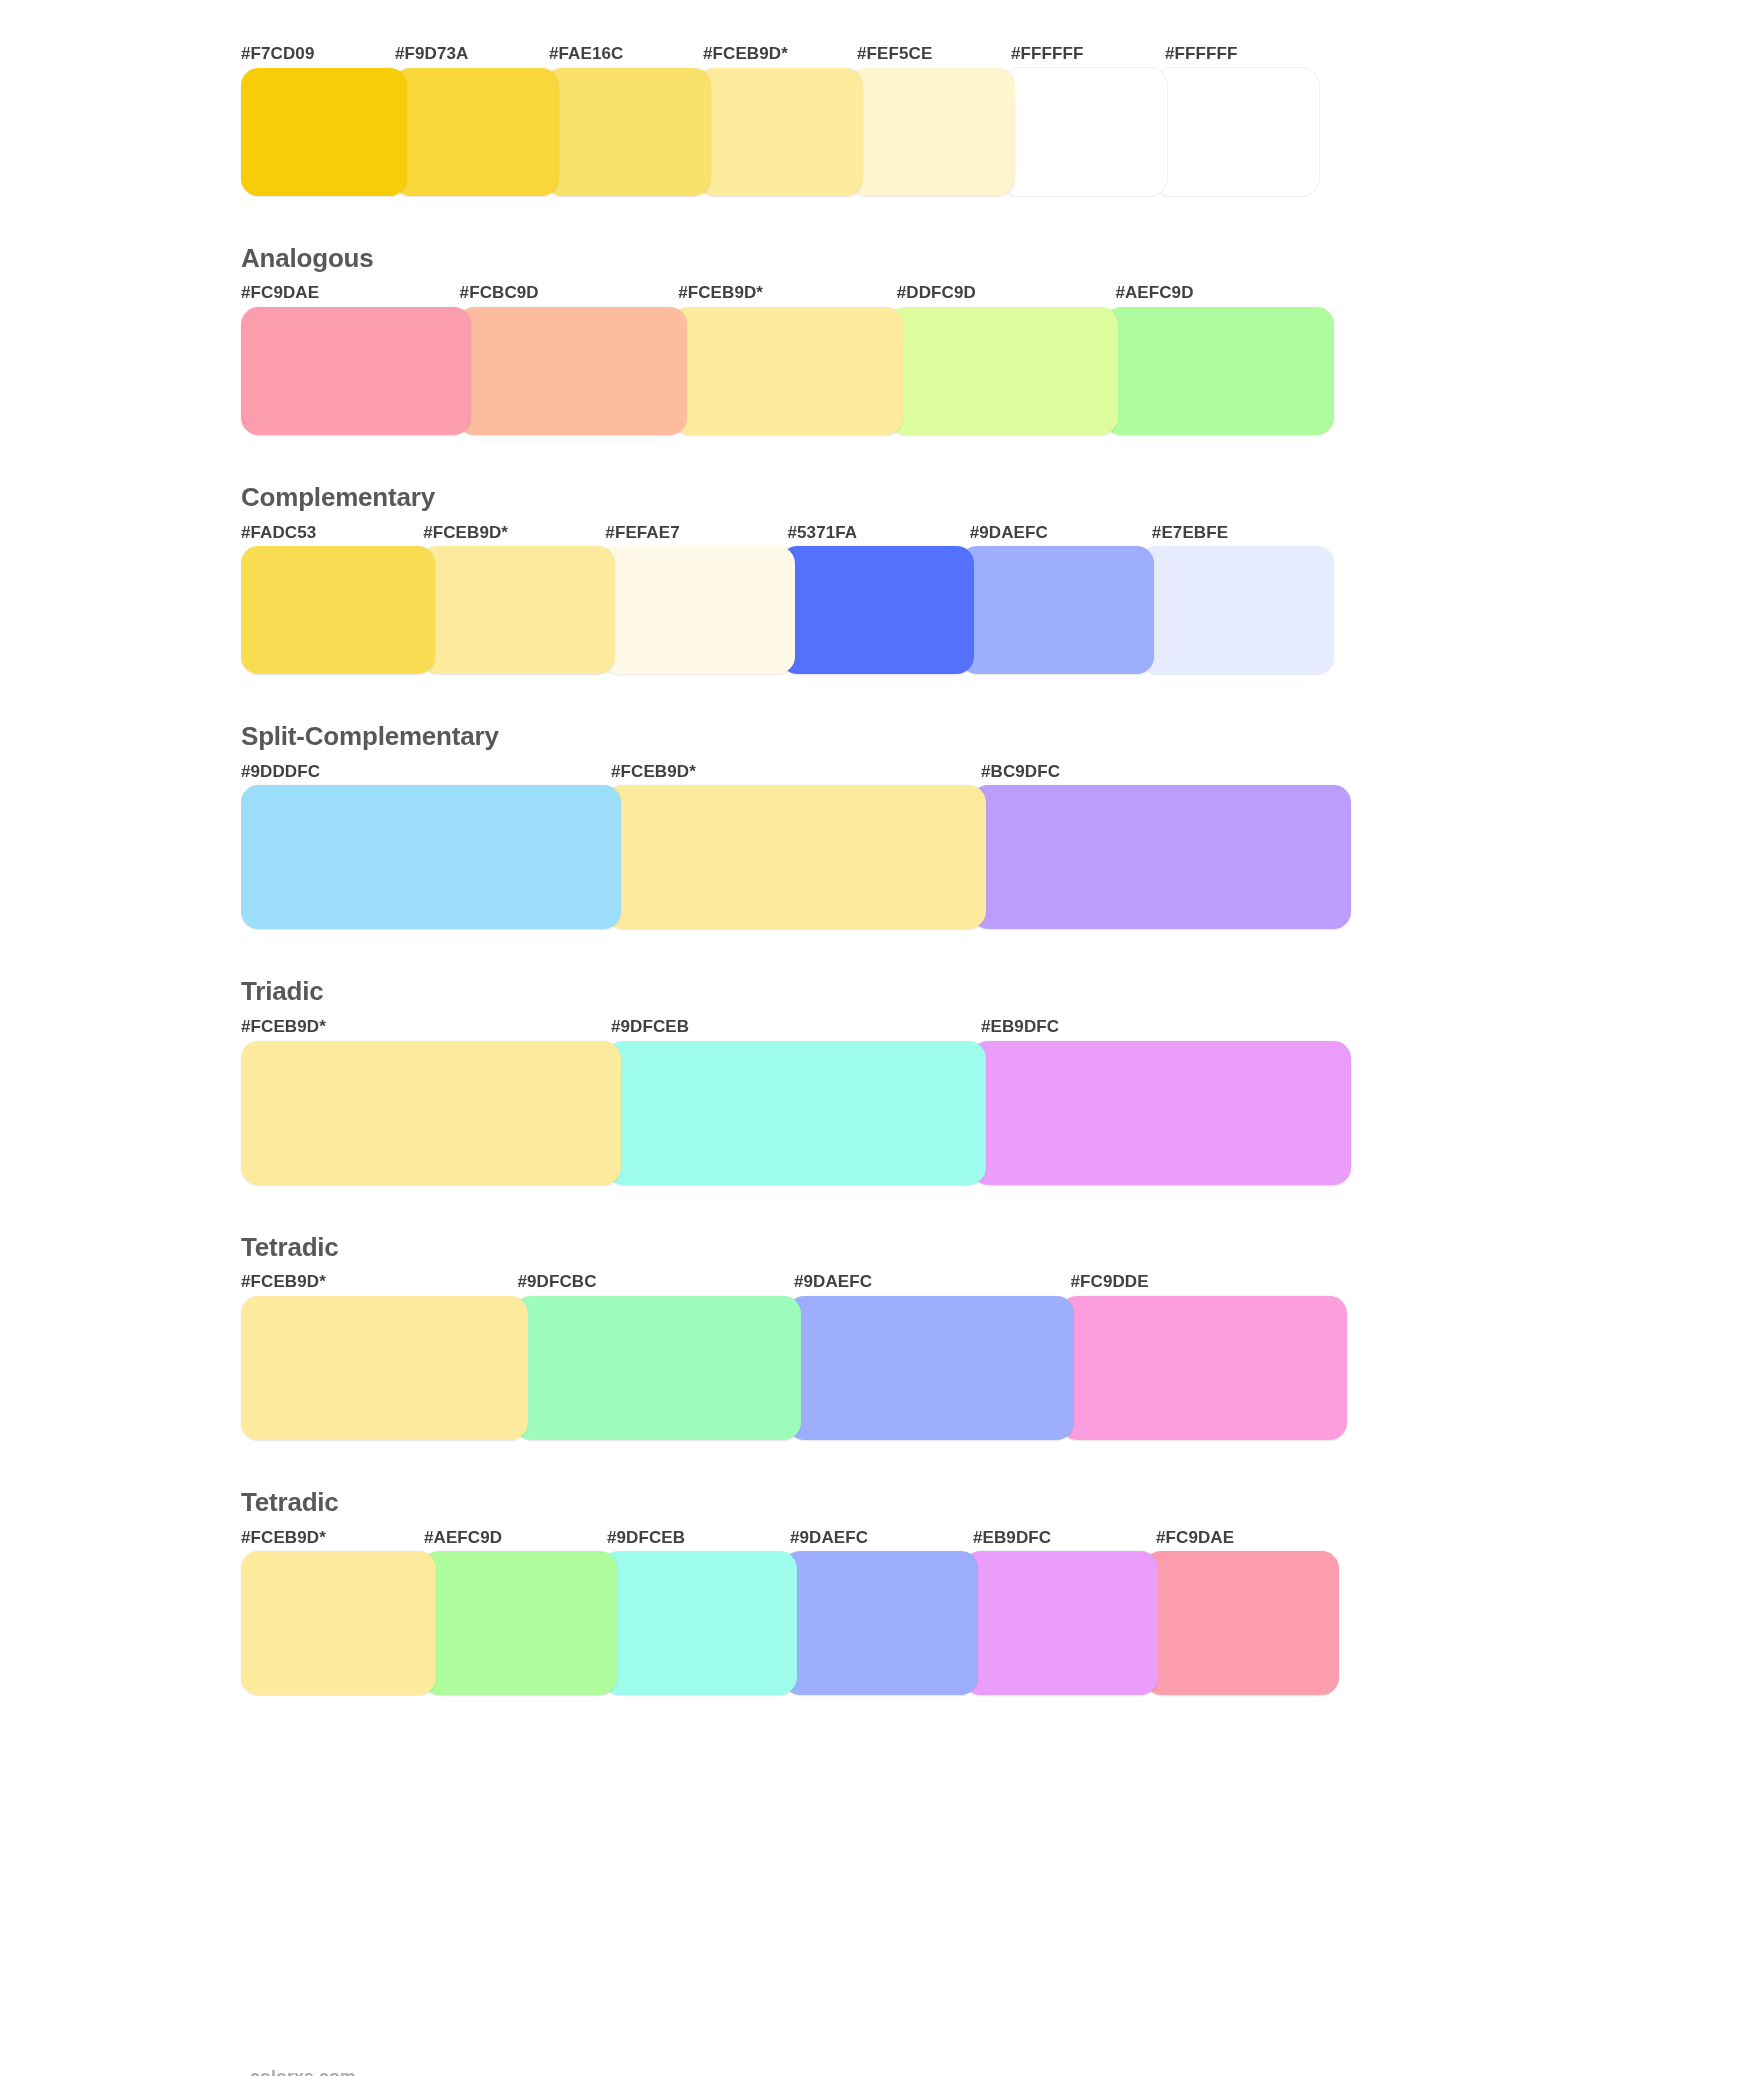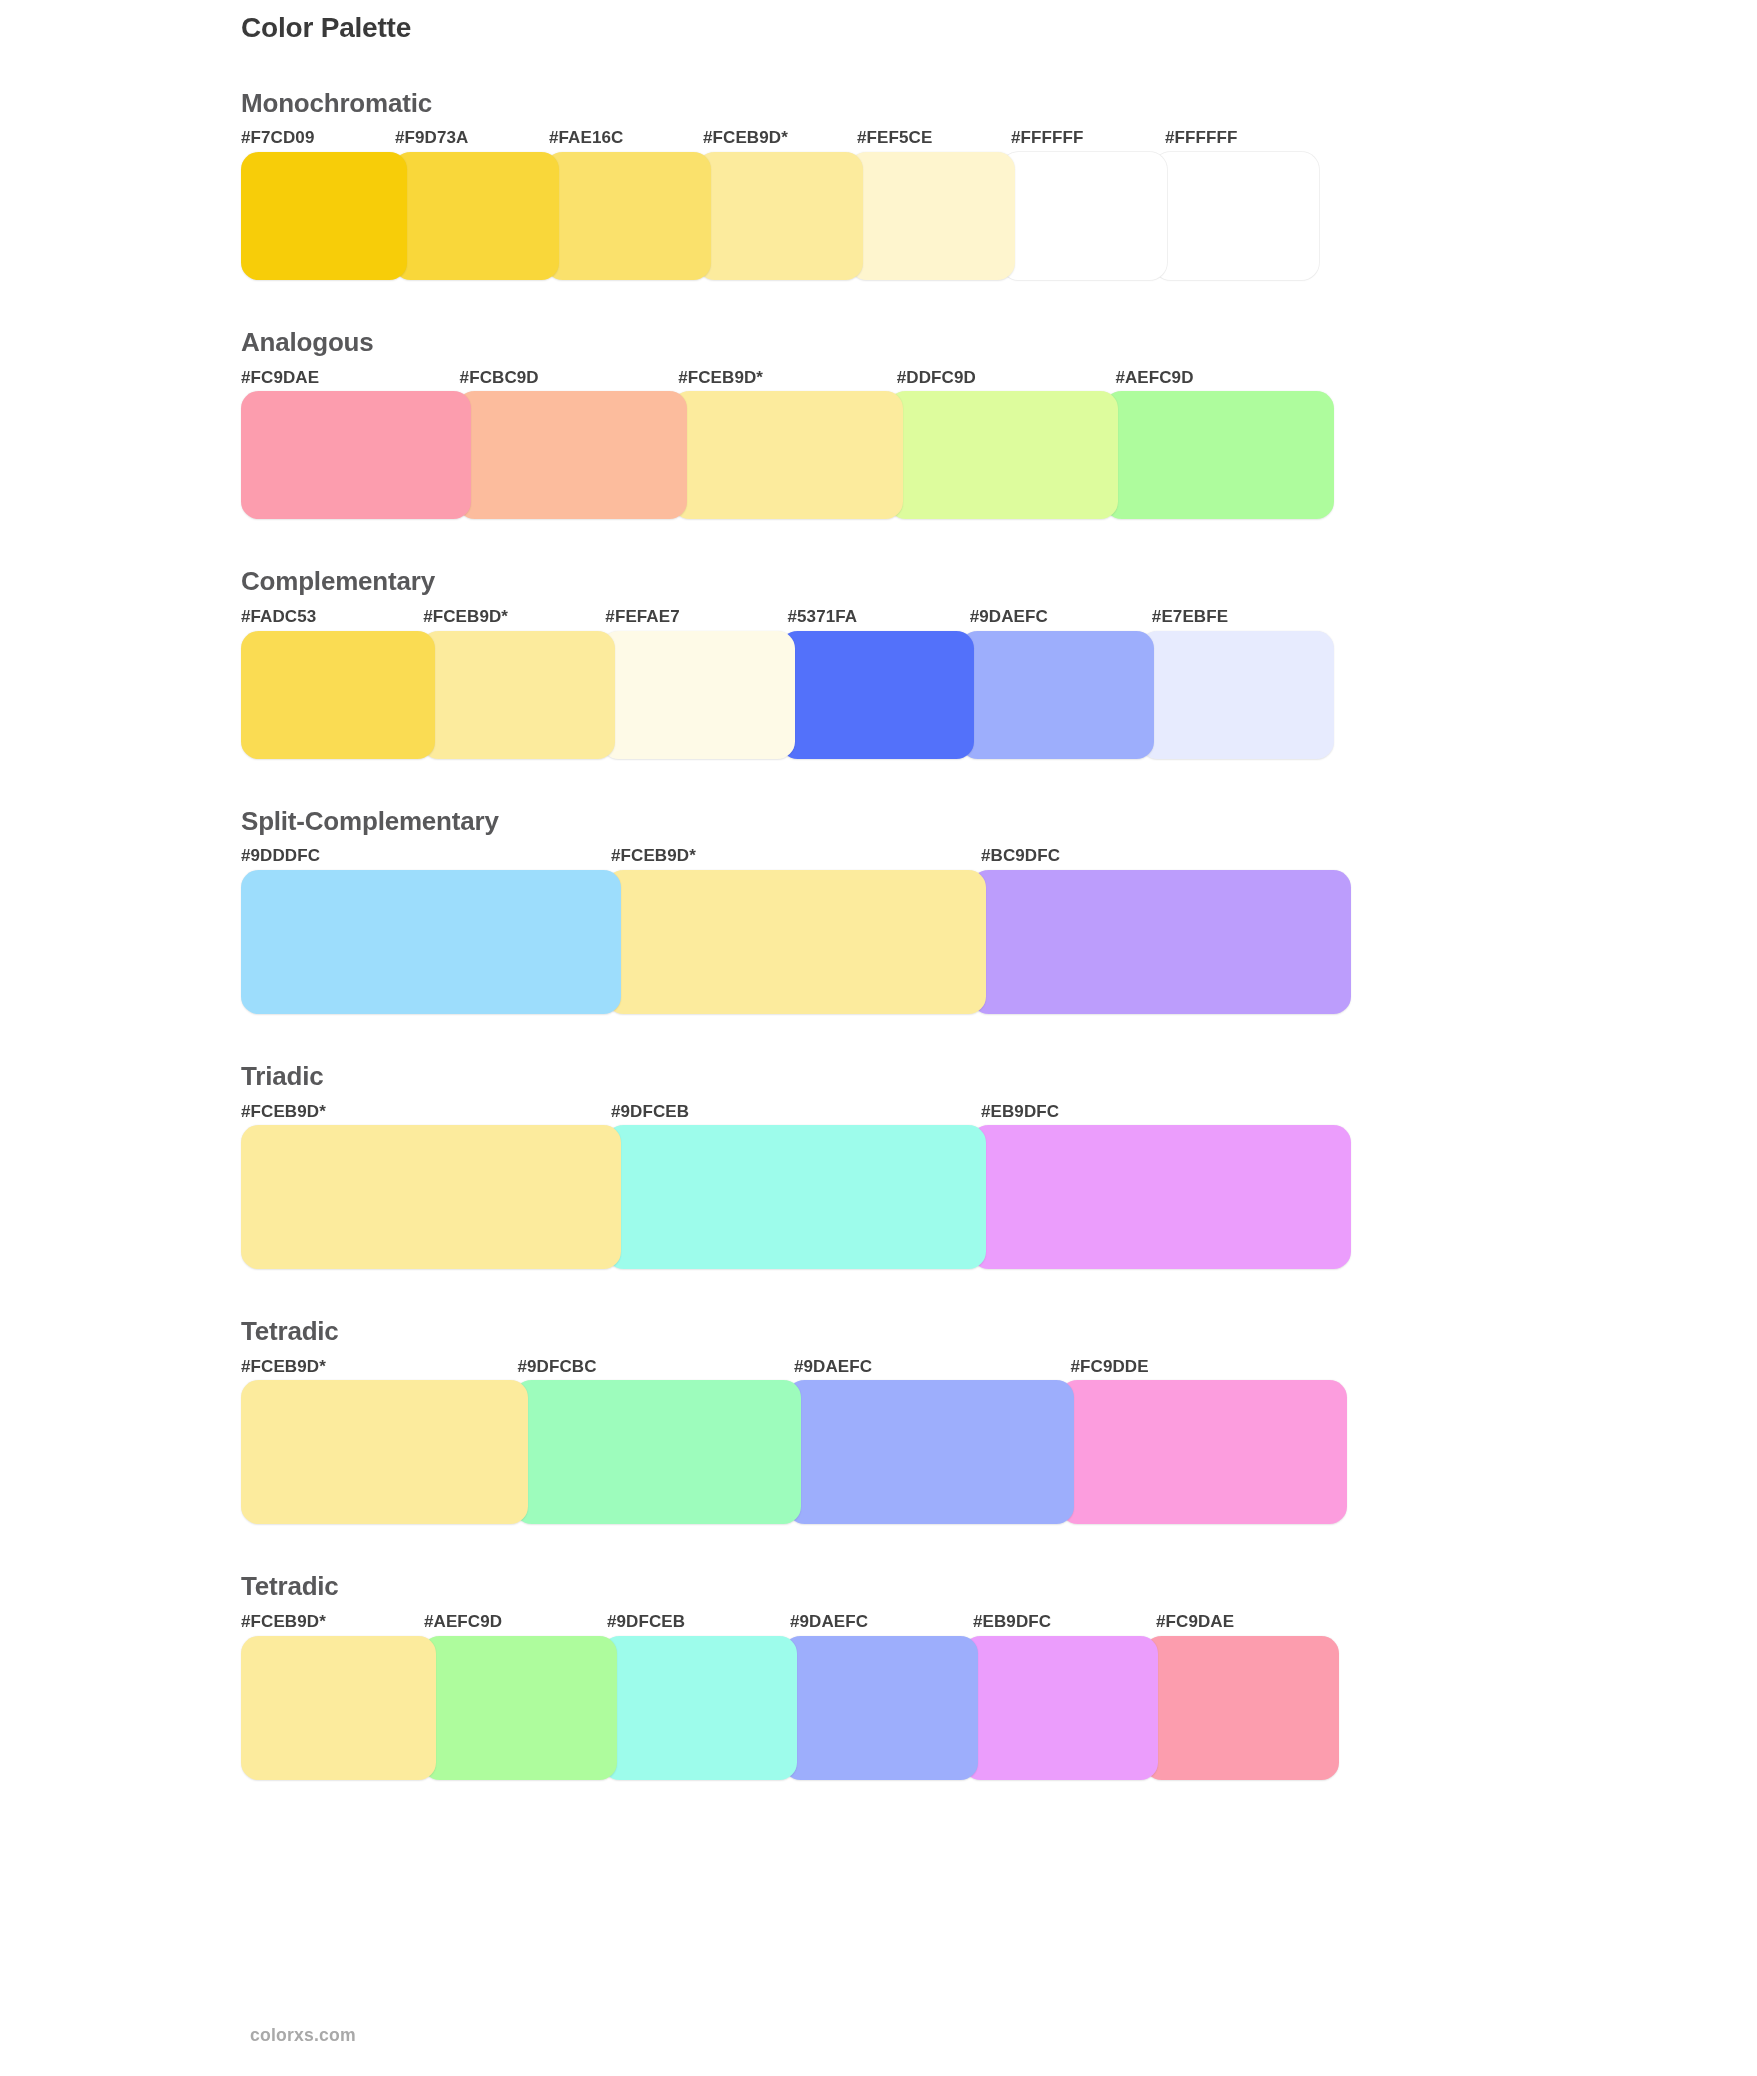--- a/index.html
+++ b/index.html
@@ -122,25 +122,23 @@
     font-weight: 700;
     color: #a9a9a9;
     letter-spacing: 0.2px;
   }
 </style>
 </head>
 <body>
 
 <div class="page">
 
-  <h2 class="subtitle">Color Palette</h2>
 
   <div class="sections">
       <div class="section section-mono">
-        <h3 class="section-title">Monochromatic</h3>
         <div class="labels">
           <div class="swatch-label" style="flex: 1 1 0px;">#F7CD09</div>
           <div class="swatch-label" style="flex: 1 1 0px;">#F9D73A</div>
           <div class="swatch-label" style="flex: 1 1 0px;">#FAE16C</div>
           <div class="swatch-label" style="flex: 1 1 0px;">#FCEB9D*</div>
           <div class="swatch-label" style="flex: 1 1 0px;">#FEF5CE</div>
           <div class="swatch-label" style="flex: 1 1 0px;">#FFFFFF</div>
           <div class="swatch-label" style="flex: 1 1 0px;">#FFFFFF</div>
         </div>
         <div class="swatches">

